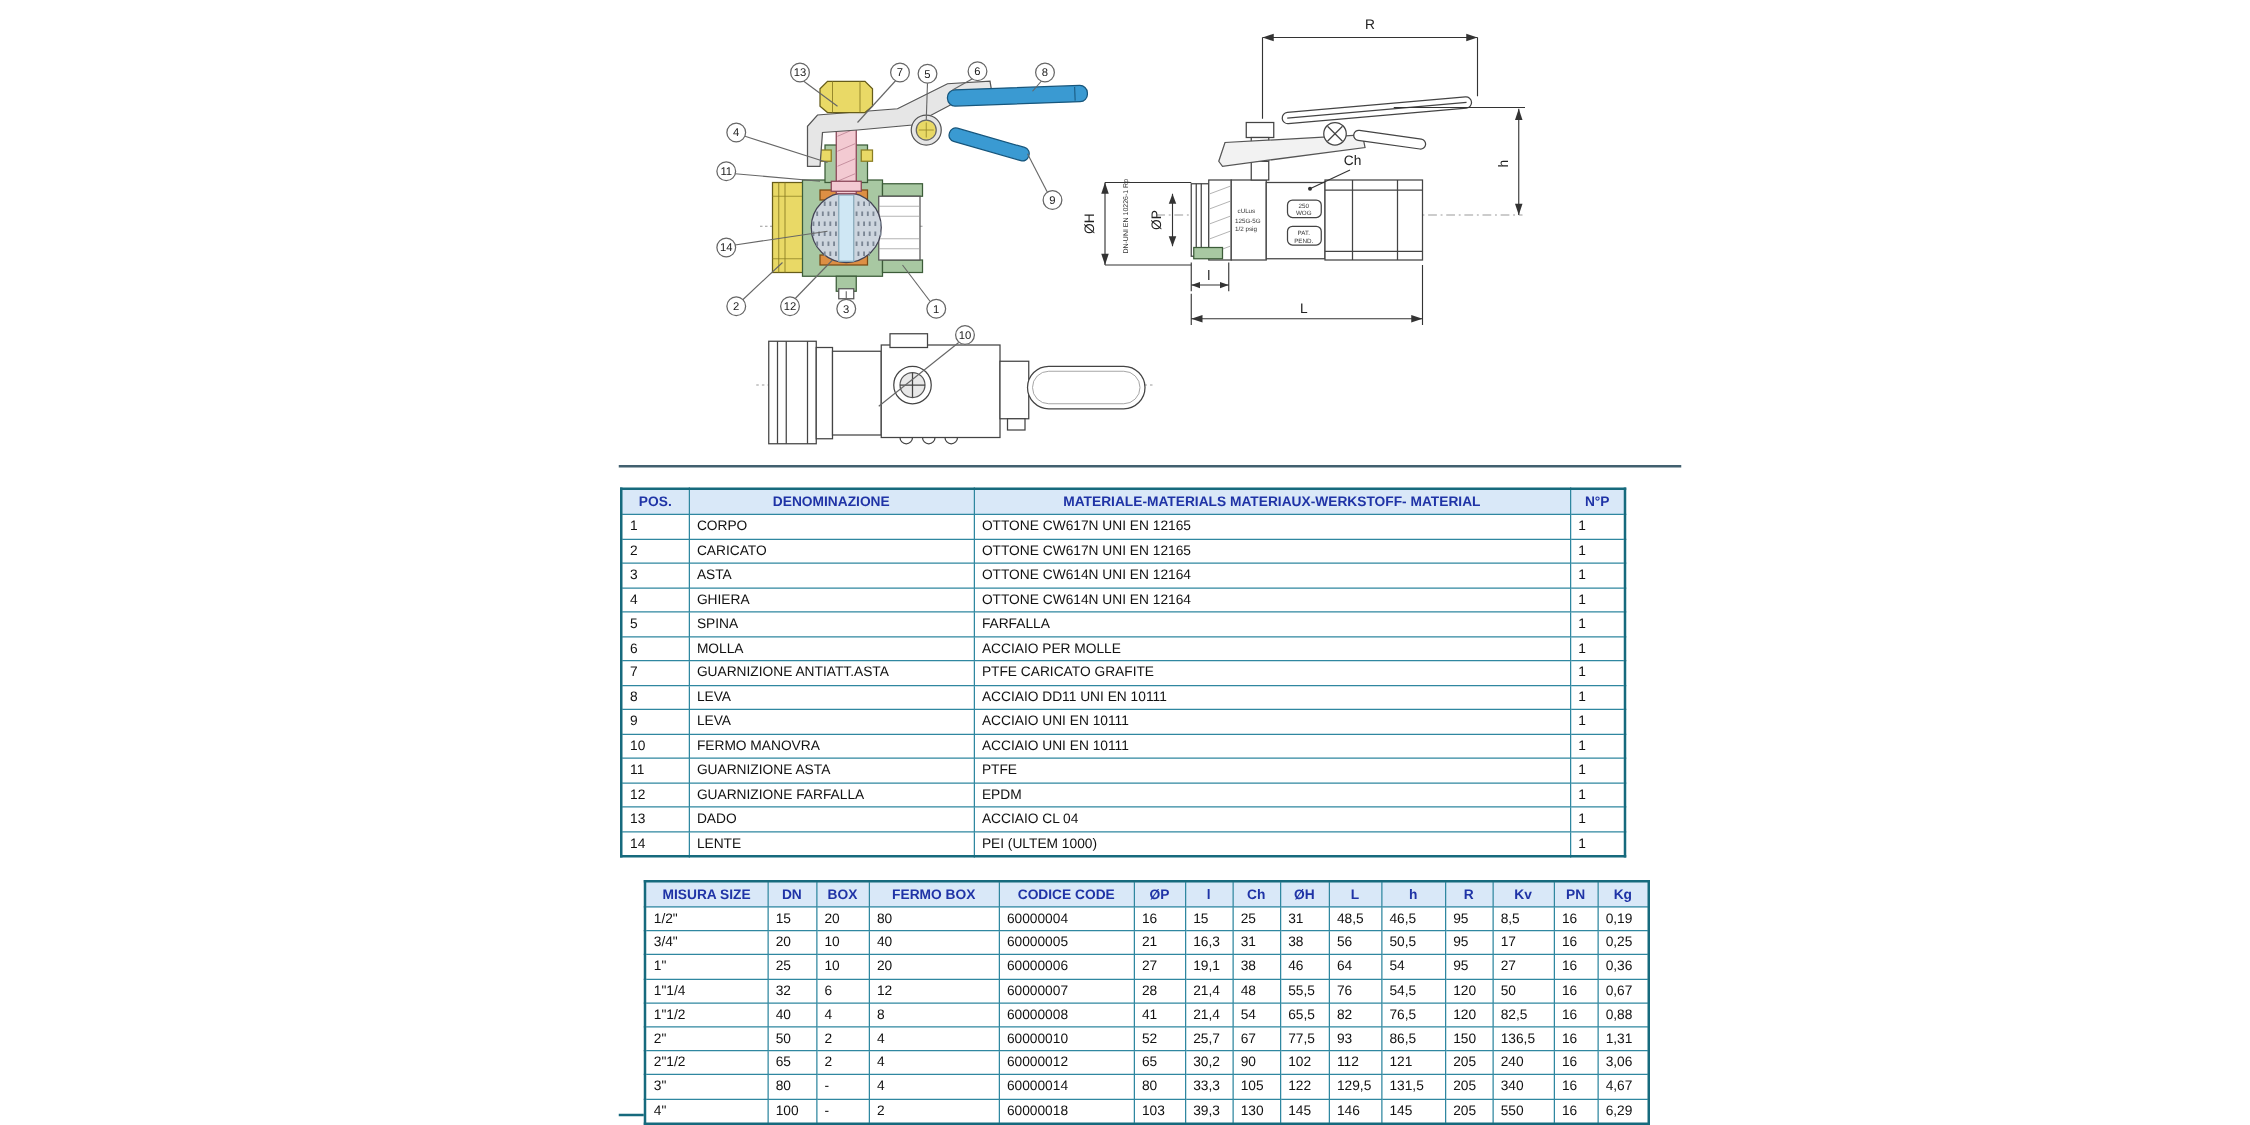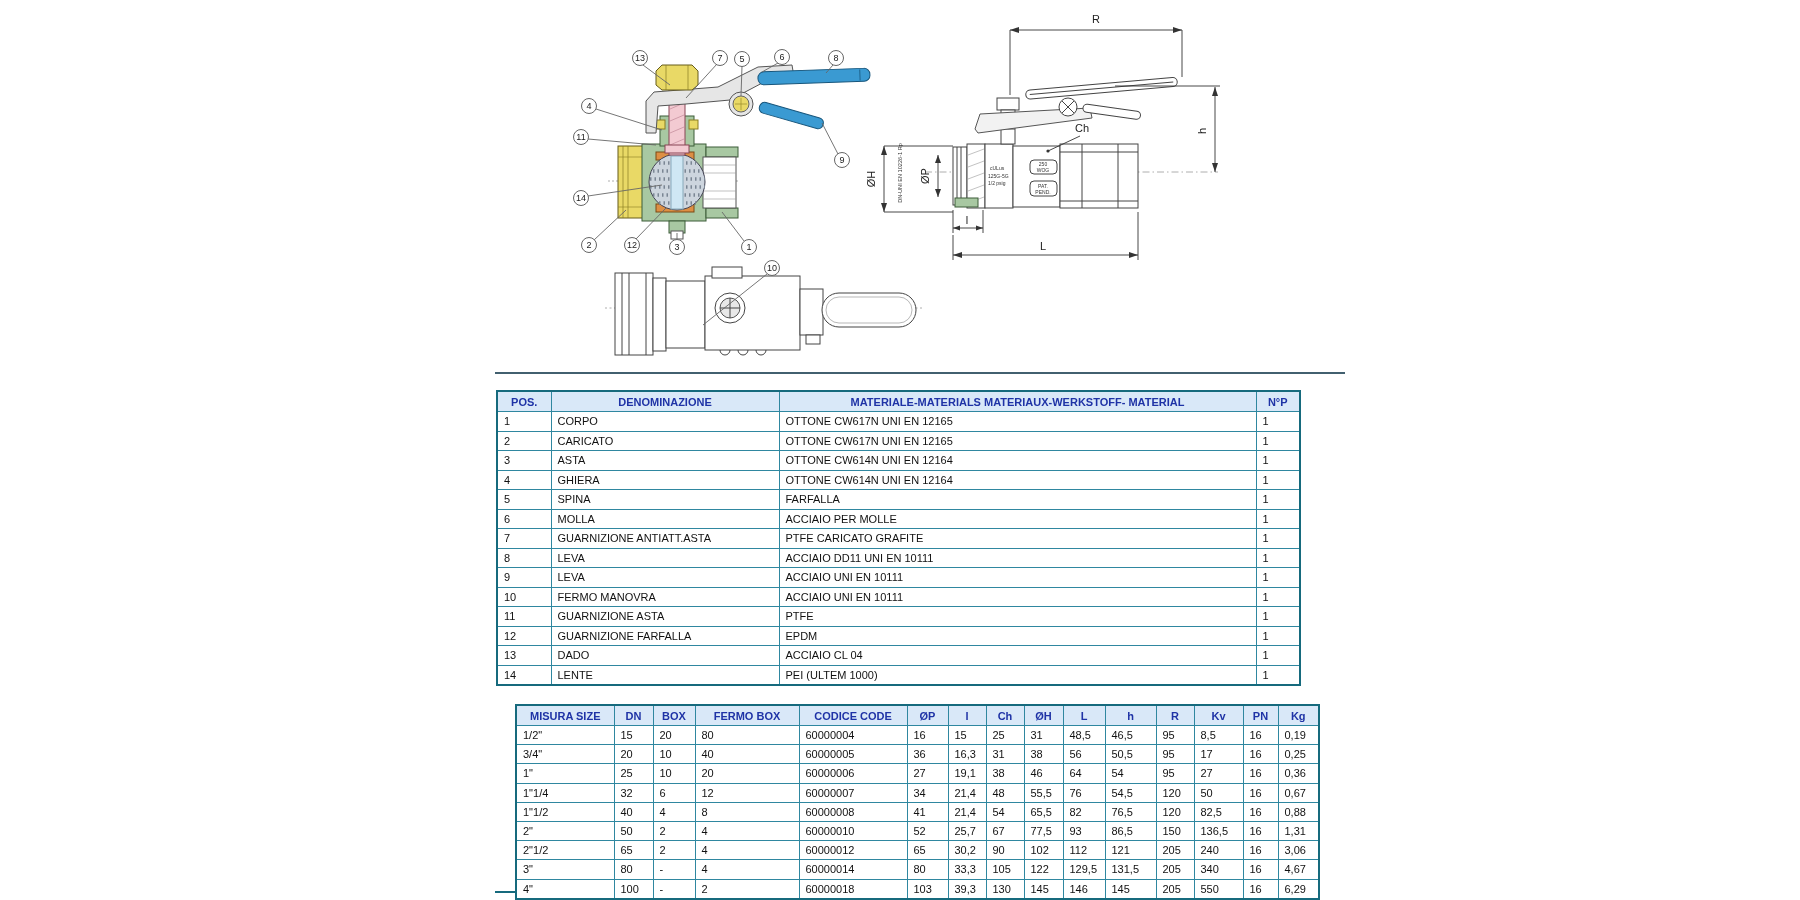--- a/index.html
+++ b/index.html
@@ -478,21 +478,21 @@
         <td>8,5</td>
         <td>16</td>
         <td>0,19</td>
       </tr>
       <tr>
         <td>3/4"</td>
         <td>20</td>
         <td>10</td>
         <td>40</td>
         <td>60000005</td>
-        <td>36</td>
+        <td>21</td>
         <td>16,3</td>
         <td>31</td>
         <td>38</td>
         <td>56</td>
         <td>50,5</td>
         <td>95</td>
         <td>17</td>
         <td>16</td>
         <td>0,25</td>
       </tr>
@@ -512,21 +512,21 @@
         <td>27</td>
         <td>16</td>
         <td>0,36</td>
       </tr>
       <tr>
         <td>1"1/4</td>
         <td>32</td>
         <td>6</td>
         <td>12</td>
         <td>60000007</td>
-        <td>34</td>
+        <td>28</td>
         <td>21,4</td>
         <td>48</td>
         <td>55,5</td>
         <td>76</td>
         <td>54,5</td>
         <td>120</td>
         <td>50</td>
         <td>16</td>
         <td>0,67</td>
       </tr>

